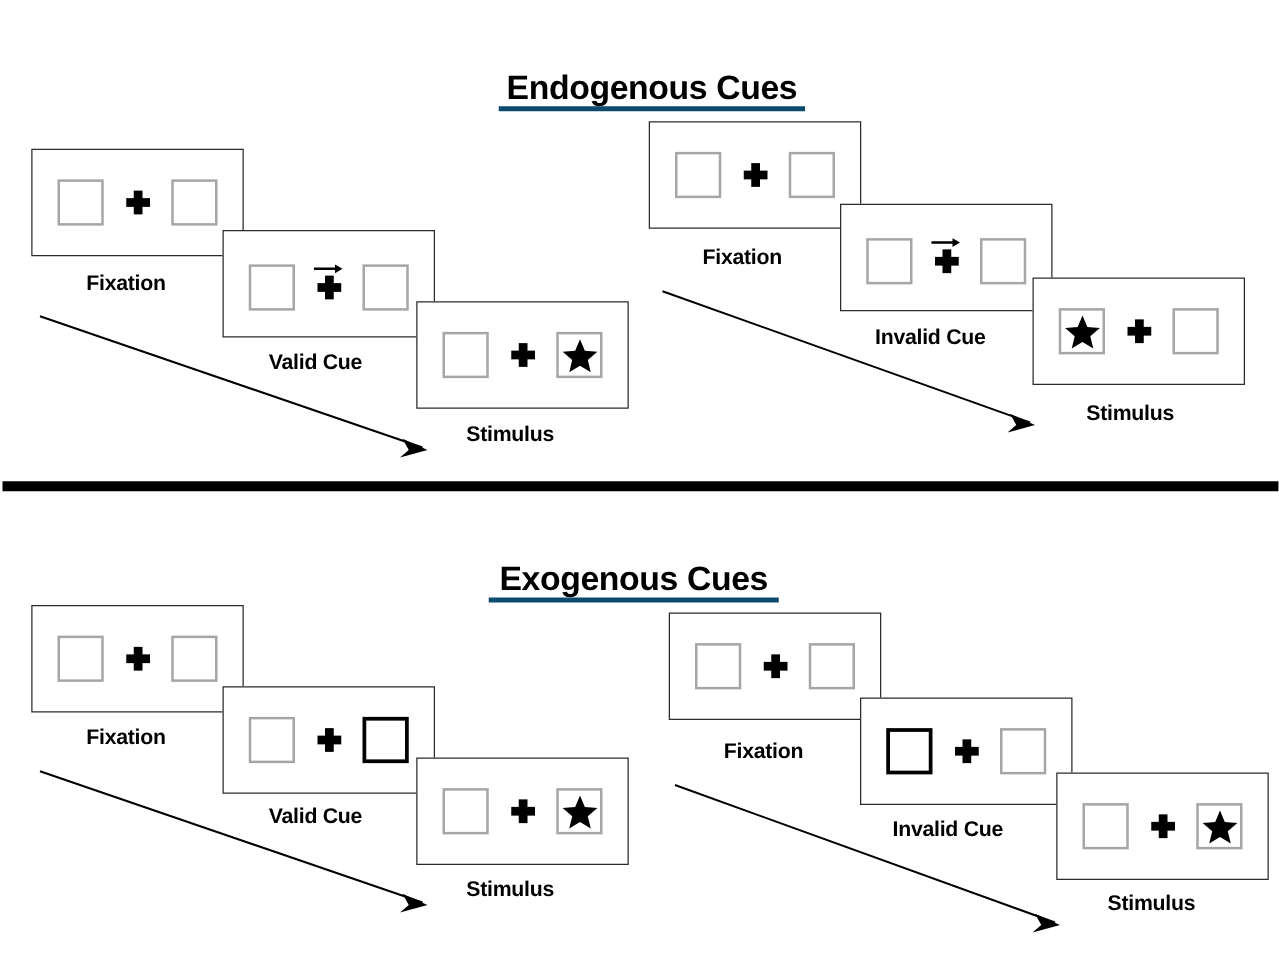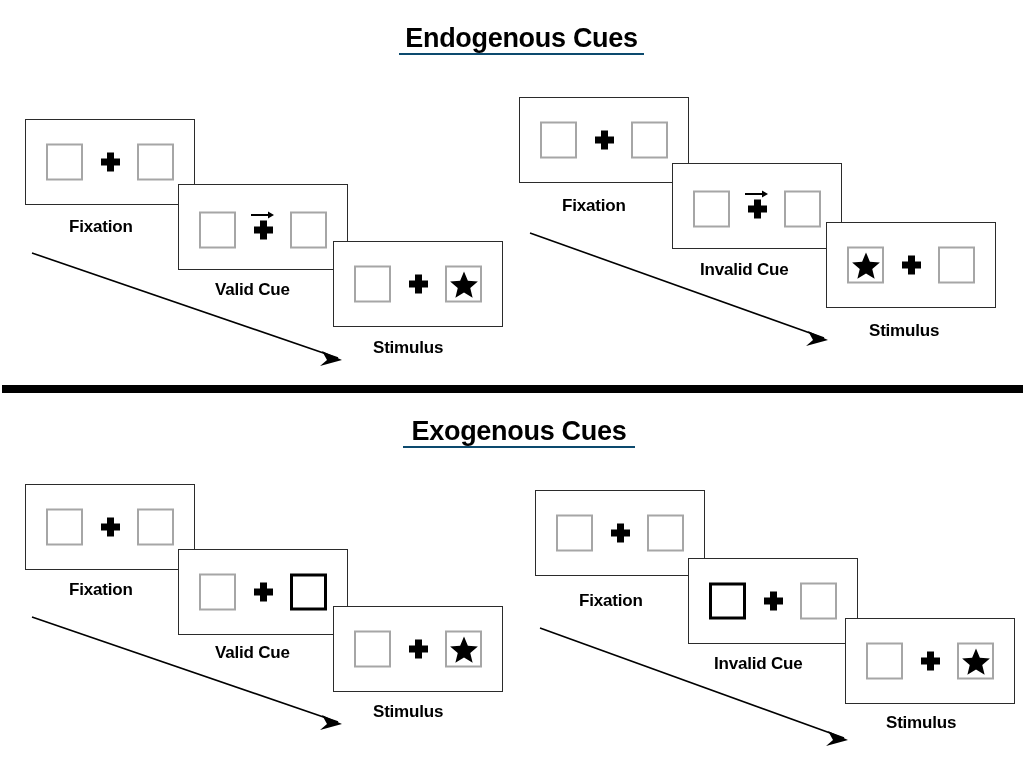--- a/index.html
+++ b/index.html
@@ -22,23 +22,24 @@
 
   
   .section-title {
     position: absolute;
     font-size: 27px;
     font-weight: bold;
     letter-spacing: -0.3px;
     text-align: center;
     white-space: nowrap;
     color: #000;
-    border-bottom: 2px solid #0c4a6e;
+    border-bottom: 4px solid #0c4a6e;
     padding-bottom: 1px;
     line-height: 1.05;
+    margin-top: 32px;
   }
 
   
   .divider {
     position: absolute;
     background: #000;
   }
 
   
   .frame {
@@ -247,21 +248,21 @@
 
   <div class="seq-arrow" style="left:528px; top:230px;">
     <svg width="320" height="118" viewBox="0 0 320 118">
       <line x1="2" y1="3" x2="296" y2="108" stroke="#000" stroke-width="1.6"></line>
       <path d="M300 110 L280 101 L285 110 L278 116 Z" fill="#000"></path>
     </svg>
   </div>
 
   <div class="divider" style="left:2px; top:385px; width:1021px; height:8px;"></div>
 
-  <div class="section-title" style="left:403px; top:417px; width:232px;">Exogenous Cues</div>
+  <div class="section-title" style="left:391px; top:417px; width:232px;">Exogenous Cues</div>
 
   <div class="frame" style="left:25px; top:484px; width:170px; height:86px;">
     <div class="frame-inner">
       <div class="box"></div>
       <div class="plus-wrap">
         <div class="plus"></div>
       </div>
       <div class="box"></div>
     </div>
   </div>

